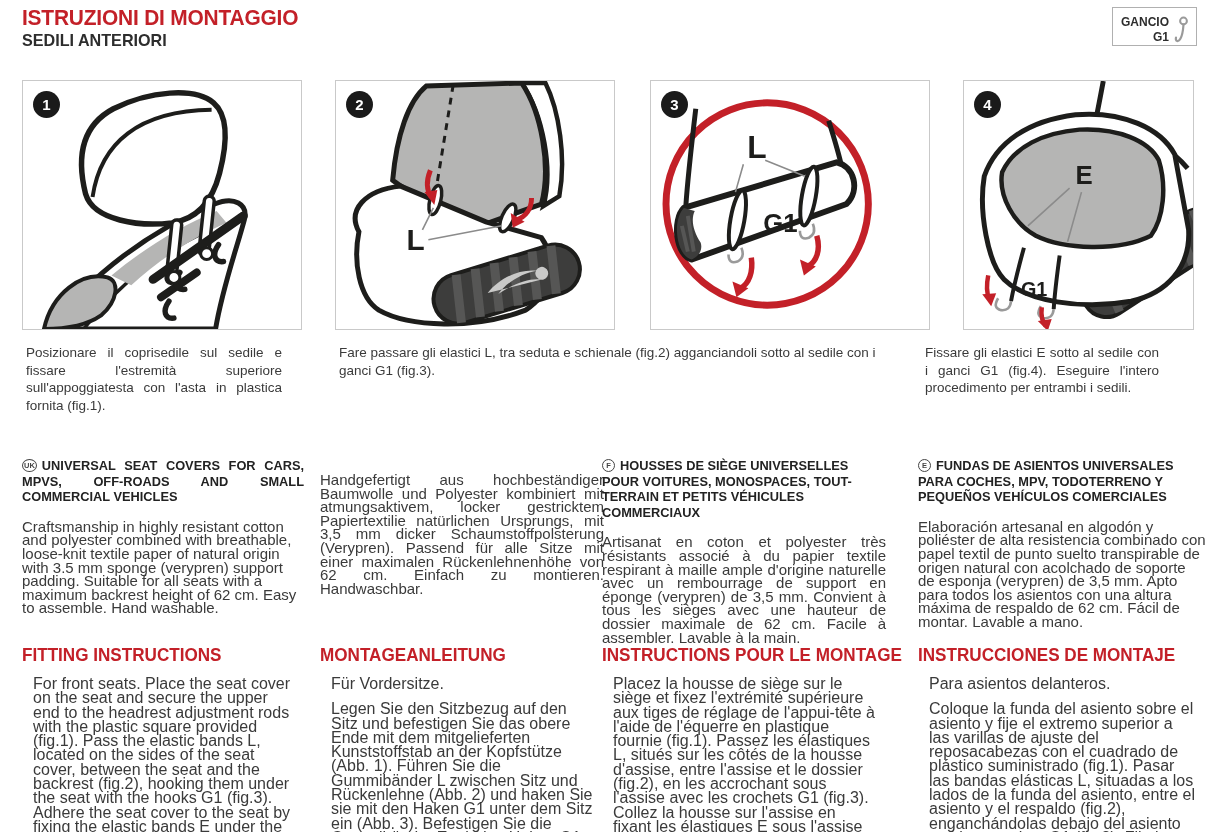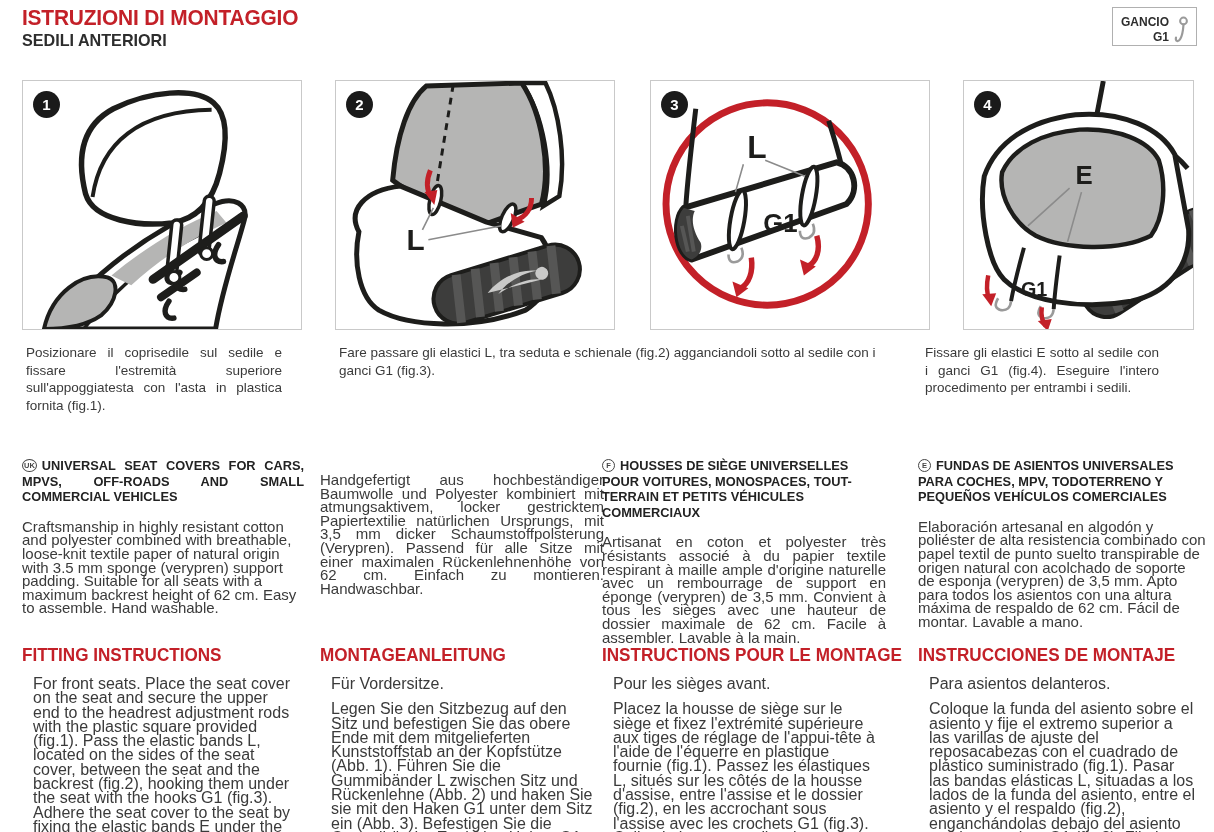--- a/index.html
+++ b/index.html
@@ -201,21 +201,20 @@
     <p></p>
     <p>For front seats. Place the seat cover on the seat and secure the upper end to the headrest adjustment rods with the plastic square provided (fig.1). Pass the elastic bands L, located on the sides of the seat cover, between the seat and the backrest (fig.2), hooking them under the seat with the hooks G1 (fig.3). Adhere the seat cover to the seat by fixing the elastic bands E under the seat with the hooks G1 (fig.4). Perform the entire procedure for both seats.</p>
   </article>
   <article class="instr col2">
     <h3>MONTAGEANLEITUNG</h3>
     <p>Für Vordersitze.</p>
     <p>Legen Sie den Sitzbezug auf den Sitz und befestigen Sie das obere Ende mit dem mitgelieferten Kunststoffstab an der Kopfstütze (Abb. 1). Führen Sie die Gummibänder L zwischen Sitz und Rückenlehne (Abb. 2) und haken Sie sie mit den Haken G1 unter dem Sitz ein (Abb. 3). Befestigen Sie die Gummibänder E mit den Haken G1 unter dem Sitz (Abb. 4). Führen Sie den gesamten Vorgang für beide Sitze durch.</p>
   </article>
   <article class="instr col3">
     <h3>INSTRUCTIONS POUR LE MONTAGE</h3>
-    <p>Pour les sièges avant.</p>
     <p>Placez la housse de siège sur le siège et fixez l'extrémité supérieure aux tiges de réglage de l'appui-tête à l'aide de l'équerre en plastique fournie (fig.1). Passez les élastiques L, situés sur les côtés de la housse d'assise, entre l'assise et le dossier (fig.2), en les accrochant sous l'assise avec les crochets G1 (fig.3). Collez la housse sur l'assise en fixant les élastiques E sous l'assise à l'aide des crochets G1 (fig.4). Effectuez toute la procédure pour les deux sièges.</p>
   </article>
   <article class="instr col4">
     <h3>INSTRUCCIONES DE MONTAJE</h3>
     <p>Para asientos delanteros.</p>
     <p>Coloque la funda del asiento sobre el asiento y fije el extremo superior a las varillas de ajuste del reposacabezas con el cuadrado de plástico suministrado (fig.1). Pasar las bandas elásticas L, situadas a los lados de la funda del asiento, entre el asiento y el respaldo (fig.2), enganchándolas debajo del asiento con los ganchos G1 (fig.3). Fije la funda del asiento al asiento fijando las bandas elásticas E debajo del asiento con los ganchos G1 (fig.4). Realice todo el procedimiento para ambos asientos.</p>
   </article>
 
 </div>
 

